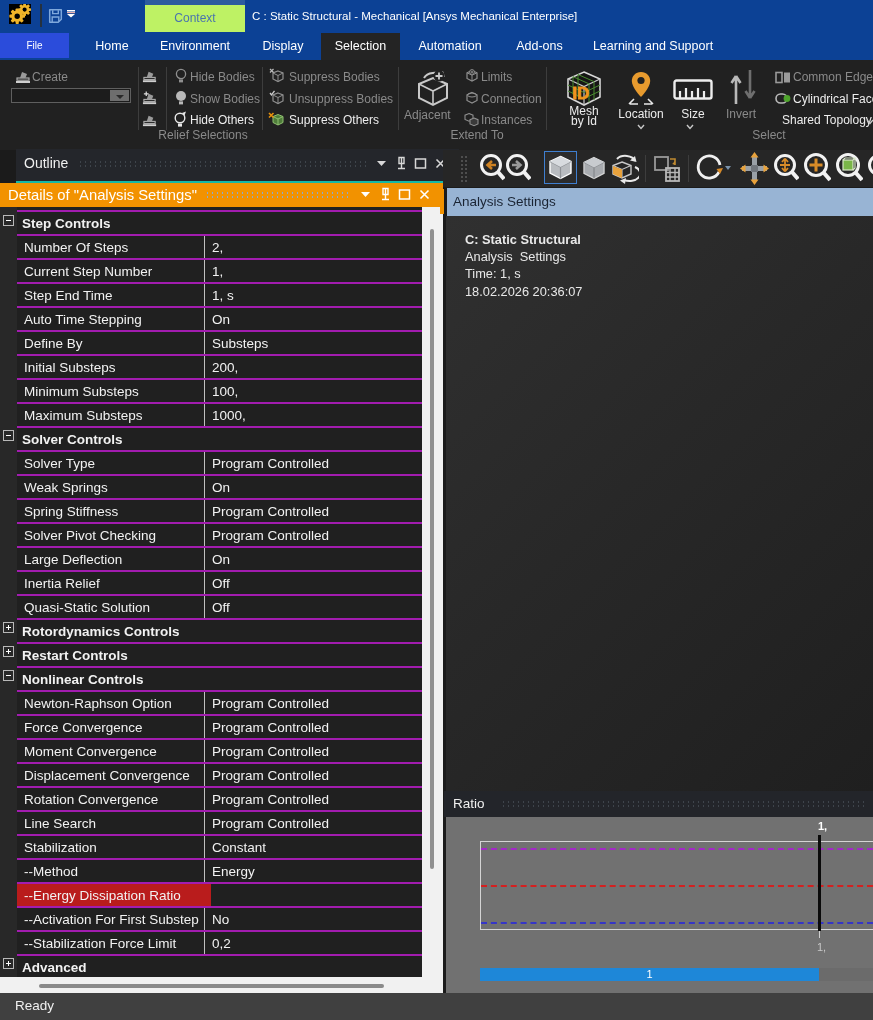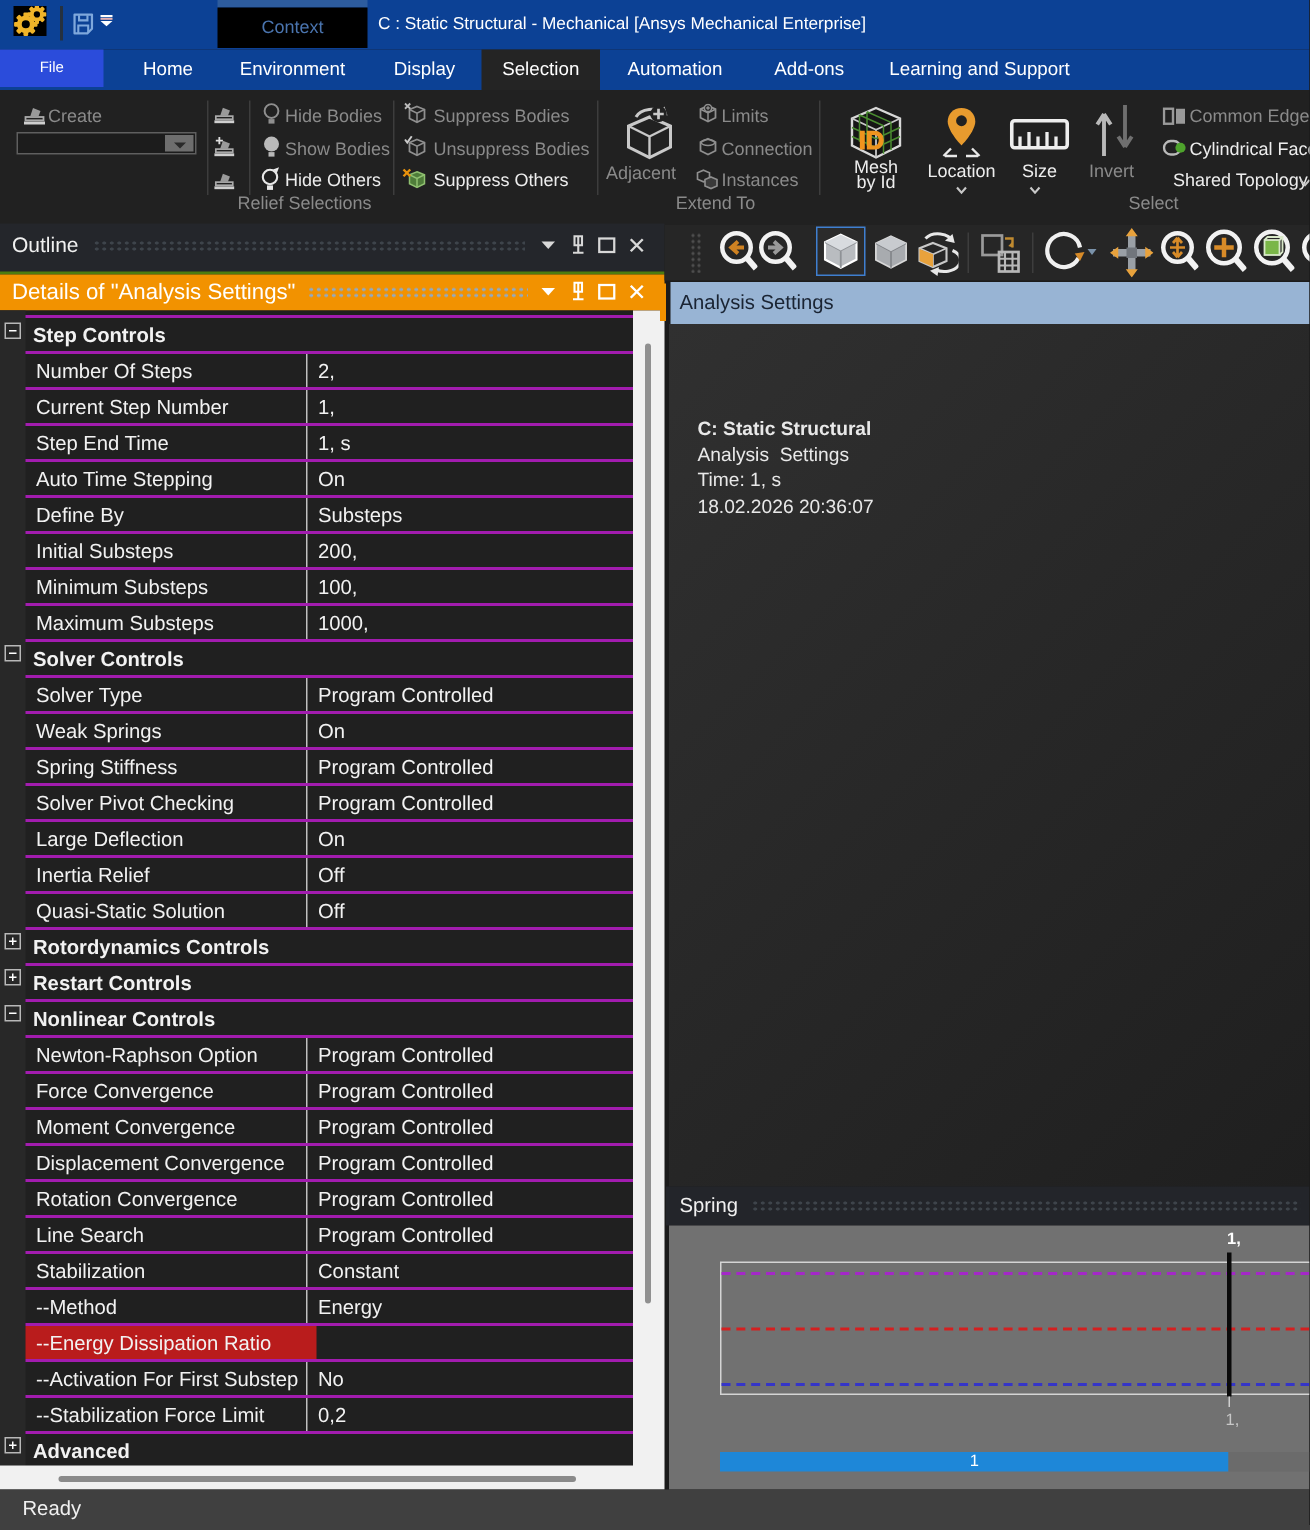--- a/index.html
+++ b/index.html
@@ -4,34 +4,34 @@
 <style>
 html,body{margin:0;padding:0;}
 body{width:873px;height:1020px;overflow:hidden;background:#1b1b1b;font-family:"Liberation Sans",sans-serif;}
 #app{position:relative;width:873px;height:1020px;background:#1b1b1b;overflow:hidden;}
 .abs{position:absolute;}
 
 #titlebar{left:0;top:0;width:873px;height:33px;background:#0c4195;}
 #logo{left:9px;top:4px;width:22px;height:20px;background:#000;}
 #tsep{left:40px;top:4px;width:2px;height:23px;background:#25313f;}
 #ctxstrip{left:145px;top:0;width:100px;height:5px;background:#2d5c9e;}
-#ctxtab{left:145px;top:5px;width:100px;height:27px;background:#000000;color:#4a74ae;font-size:12px;line-height:27px;text-align:center;}
+#ctxtab{left:145px;top:5px;width:100px;height:27px;background:#bef264;color:#4a74ae;font-size:12px;line-height:27px;text-align:center;}
 #wintitle{left:252px;top:0;height:33px;line-height:33px;color:#fff;font-size:11.5px;}
 #menubar{left:0;top:33px;width:873px;height:27px;background:#0c4195;}
 #filebtn{left:0;top:0;width:69px;height:25px;background:#2b4cdb;color:#fff;font-size:10px;line-height:25px;text-align:center;}
 .mitem{top:0;height:27px;line-height:27px;color:#fff;font-size:12.5px;text-align:center;}
 #seltab{left:321px;top:0;width:79px;height:27px;background:#242424;color:#fff;font-size:12.5px;line-height:27px;text-align:center;}
 
 #ribbon{left:0;top:60px;width:873px;height:90px;background:#212121;color:#8f8f8f;font-size:12px;}
 .vsep{width:1px;background:#3d3d3d;}
 .glabel{color:#8a8a8a;font-size:12px;white-space:nowrap;}
 .ren{color:#ededed;white-space:nowrap;}
 .rdis{color:#8a8a8a;white-space:nowrap;}
 
-#outhead{left:0;top:149px;width:443px;height:32px;background:#24262b;color:#f0f0f0;font-size:14px;line-height:29px;border-bottom:2px solid #4d7c0f;box-sizing:content-box;}
+#outhead{left:16px;top:149px;width:443px;height:32px;background:#24262b;color:#f0f0f0;font-size:14px;line-height:29px;border-bottom:2px solid #14b8a6;box-sizing:content-box;}
 #dethead{left:0;top:183px;width:443px;height:24px;background:#f29200;color:#fff;font-size:14.8px;line-height:24px;}
 #detbody{left:0;top:207px;width:422px;height:770px;background:#202020;}
 #gutter{left:0;top:207px;width:17px;height:770px;background:#282828;}
 #dtable{left:17px;top:210px;width:405px;}
 .row{box-sizing:border-box;height:24px;border-top:2px solid #a21caf;position:relative;color:#f2f2f2;font-size:13.5px;line-height:23px;white-space:nowrap;}
 .row .lab{position:absolute;left:0;top:0;bottom:0;width:187px;padding-left:7px;overflow:hidden;}
 .row .val{position:absolute;left:187px;top:0;bottom:0;right:0;border-left:1px solid #c0c0c0;padding-left:7px;overflow:hidden;}
 .row.grp{font-weight:bold;padding-left:5px;}
 .pm{position:absolute;left:3px;width:11px;height:11px;box-sizing:border-box;border:1px solid #b8b8b8;color:#fff;}
 .pm:before,.pm:after{content:"";position:absolute;background:#fff;}
@@ -39,21 +39,21 @@
 .pm.plus:after{top:2px;bottom:2px;left:4px;width:1px;}
 #vscroll{left:422px;top:207px;width:21px;height:786px;background:#f1f1f1;}
 #vthumb{left:8px;top:22px;width:4px;height:640px;background:#909090;border-radius:2px;}
 #hscroll{left:0;top:977px;width:422px;height:16px;background:#f1f1f1;}
 #hthumb{left:39px;top:7px;width:345px;height:4px;background:#8a8a8a;border-radius:2px;}
 
 #toolbar{left:443px;top:150px;width:430px;height:37px;background:#262626;}
 #vieworange{left:440px;top:189px;width:4px;height:25px;background:#f29200;}
 #viewbar{left:447px;top:188px;width:426px;height:28px;background:#98b4d4;color:#1a2433;font-size:13.5px;line-height:28px;}
 #viewport{left:446px;top:216px;width:427px;height:575px;background:linear-gradient(135deg,#303030 0%,#282828 45%,#1f1f1f 100%);}
-#vptext{left:19px;top:15px;color:#e8e8e8;font-size:12.8px;line-height:17.2px;margin-top:46px;}
+#vptext{left:19px;top:15px;color:#e8e8e8;font-size:12.8px;line-height:17.2px;}
 #graphhead{left:444px;top:791px;width:429px;height:26px;background:#23252a;color:#f0f0f0;font-size:13.5px;line-height:26px;}
 #graphbody{left:446px;top:817px;width:427px;height:176px;background:#717171;}
 #statusbar{left:0;top:993px;width:873px;height:27px;background:#404040;color:#f0f0f0;font-size:13.5px;line-height:26px;}
 .dots{background-image:radial-gradient(circle,#3e444b 1px,transparent 1.1px);background-size:5px 4px;}
 .dotsO{background-image:radial-gradient(circle,#90aac6 1px,transparent 1.1px);background-size:5px 4px;}
 .hicon{top:4px;width:15px;height:15px;}
 </style>
 </head>
 <body>
 <div id="app">
@@ -489,21 +489,21 @@
       </svg>
     <svg class="abs" style="left:424px;top:3px;" width="8" height="29" viewBox="0 0 8 29">
         <circle cx="12" cy="12" r="9.5" fill="none" stroke="#f2f2f2" stroke-width="3"></circle>
       </svg>
   </div>
   <div class="abs" id="vieworange"></div>
   <div class="abs" id="viewbar"><span style="padding-left:6px;">Analysis Settings</span></div>
   <div class="abs" id="viewport">
     <div class="abs" id="vptext"><b>C: Static Structural</b><br>Analysis&nbsp; Settings<br>Time: 1, s<br>18.02.2026 20:36:07</div>
   </div>
-  <div class="abs" id="graphhead"><span style="padding-left:9px;">Spring</span>
+  <div class="abs" id="graphhead"><span style="padding-left:9px;">Ratio</span>
     <div class="abs dots" style="left:57px;top:9px;width:366px;height:8px;"></div>
   </div>
   <div class="abs" id="graphbody" style="overflow:hidden;">
     <div class="abs" style="left:34px;top:24px;width:394px;height:89px;box-sizing:border-box;border:1px solid #d4d4d4;"></div>
     <div class="abs" style="left:35px;top:31px;width:392px;height:0;border-top:2px dashed #a428c8;"></div>
     <div class="abs" style="left:35px;top:68px;width:392px;height:0;border-top:2px dashed #d42020;"></div>
     <div class="abs" style="left:35px;top:105px;width:392px;height:0;border-top:2px dashed #3535c8;"></div>
     <div class="abs" style="left:372px;top:18px;width:3px;height:96px;background:#0a0a0a;"></div>
     <div class="abs" style="left:373px;top:114px;width:1px;height:7px;background:#cfcfcf;"></div>
     <div class="abs" style="left:372px;top:3px;color:#fff;font-weight:bold;font-size:11px;">1,</div>

